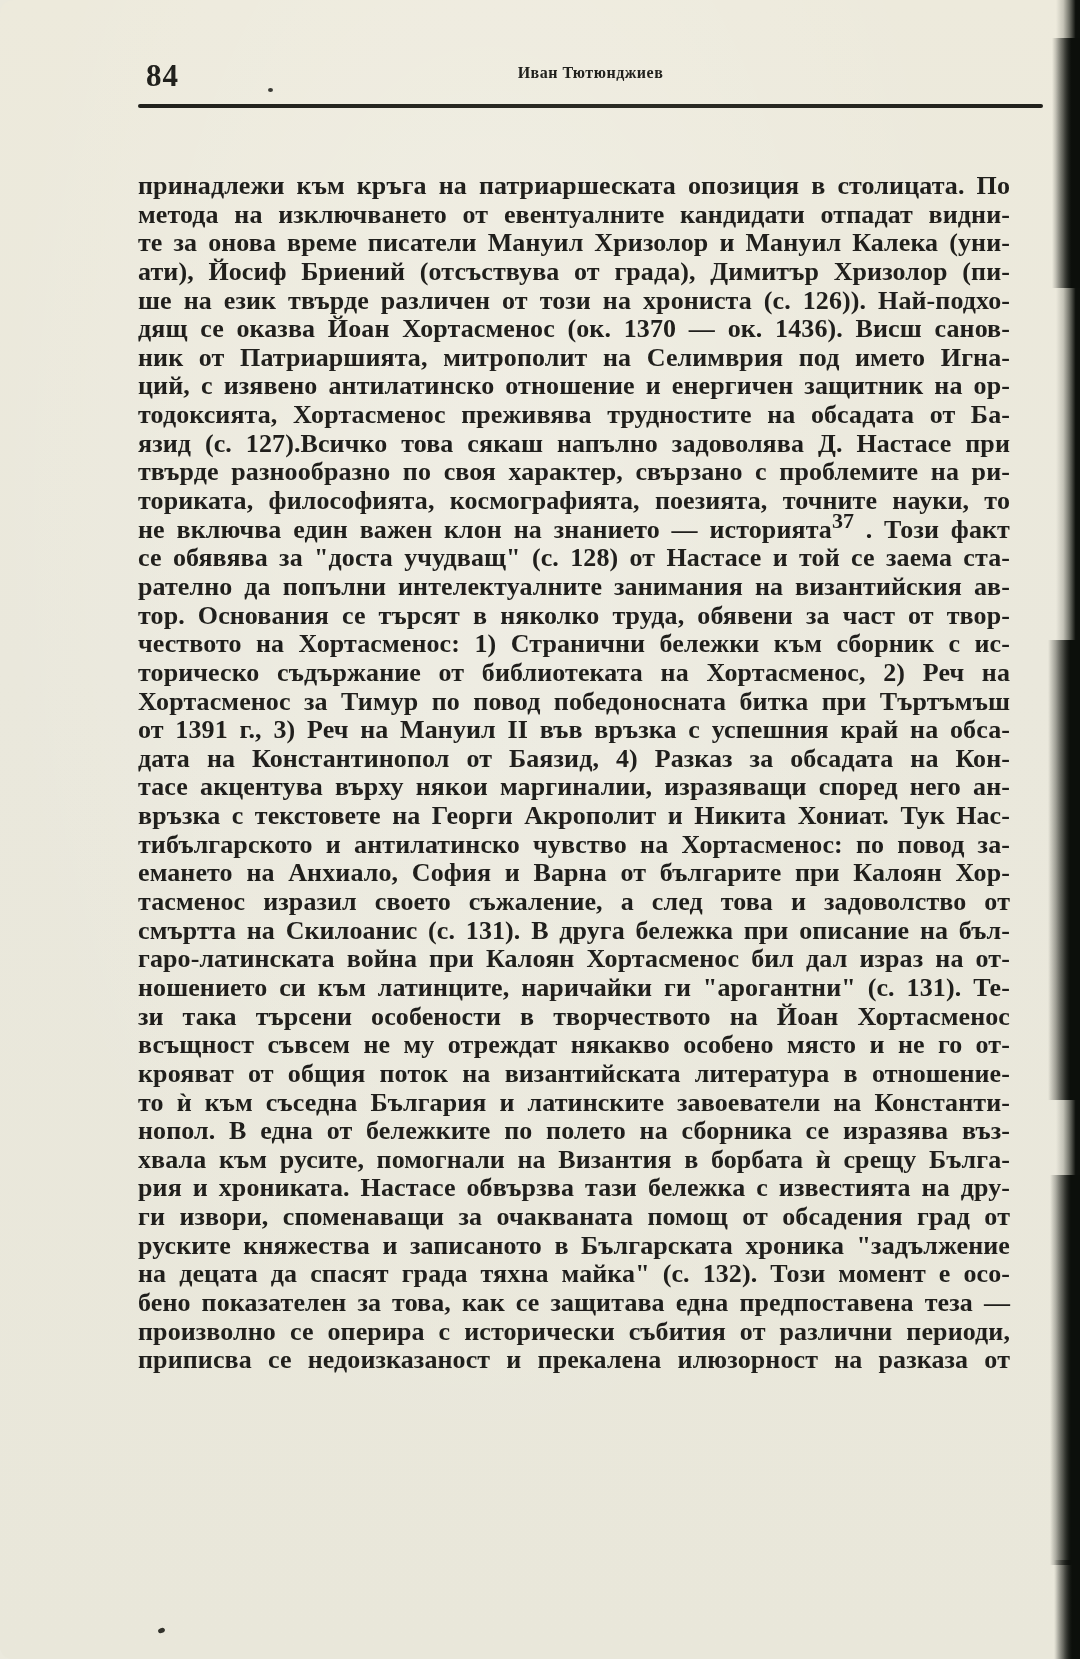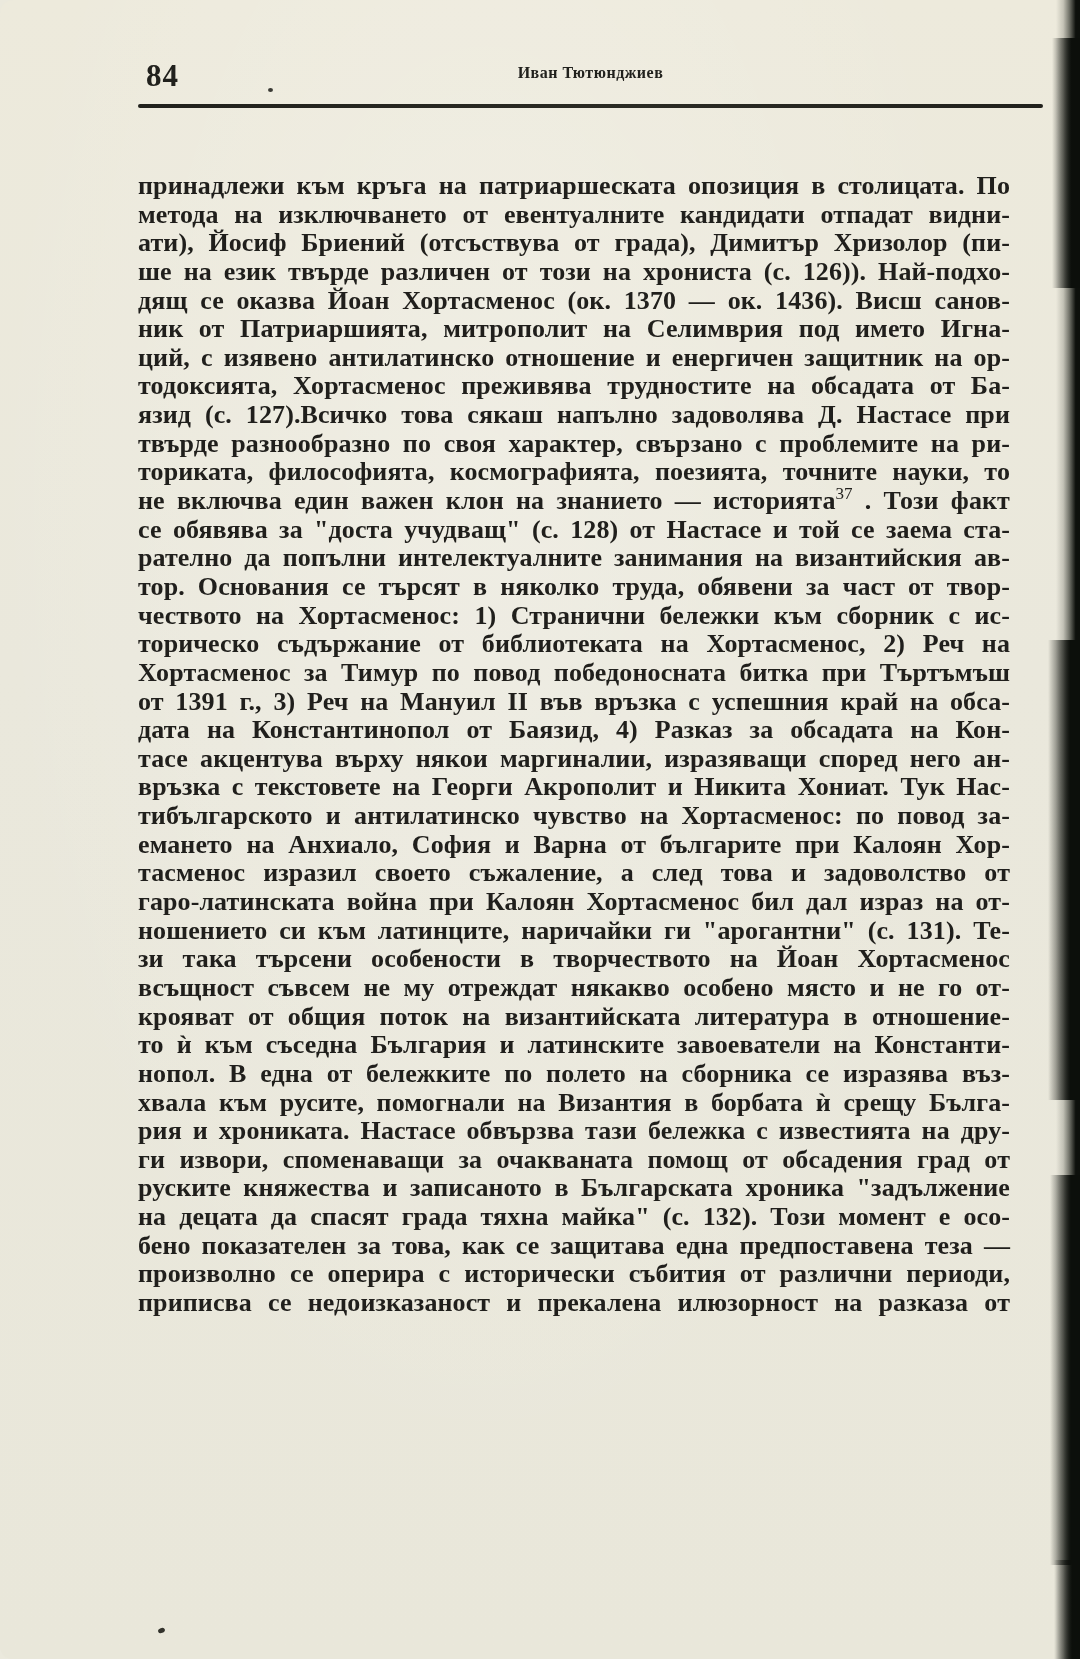--- a/index.html
+++ b/index.html
@@ -45,21 +45,21 @@
     letter-spacing:0.1px;word-spacing:1.5px;margin-top:36px;
   }
   .line{
     height:28.65px;line-height:28.65px;
     white-space:nowrap;
     text-align:justify;text-align-last:justify;
     text-justify:inter-word;
     overflow:visible;
   }
   .line sup{
-    font-size:17px;font-weight:normal;line-height:0;vertical-align:super;
+    font-size:22px;font-weight:bold;line-height:0;vertical-align:super;
     letter-spacing:0;
   }
   
   .edge-shadow{
     position:absolute;top:0;right:0;width:24px;height:1659px;
     background:linear-gradient(to right,
       rgba(16,20,14,0) 0%,
       rgba(16,20,14,0.18) 30%,
       rgba(16,20,14,0.55) 55%,
       #0d100c 82%);
@@ -82,20 +82,21 @@
     <span class="page-number">84</span>
     <span class="header-dot"></span>
     <span class="running-title">Иван Тютюнджиев</span>
   </div>
 
   <div class="header-rule"></div>
 
   <div class="body-text" id="body-text">
       <div class="line">принадлежи към кръга на патриаршеската опозиция в столицата. По</div>
       <div class="line">метода на изключването от евентуалните кандидати отпадат видни-</div>
+      <div class="line">те за онова време писатели Мануил Хризолор и Мануил Калека (уни-</div>
       <div class="line">ати), Йосиф Бриений (отсъствува от града), Димитър Хризолор (пи-</div>
       <div class="line">ше на език твърде различен от този на хрониста (с. 126)). Най-подхо-</div>
       <div class="line">дящ се оказва Йоан Хортасменос (ок. 1370 — ок. 1436). Висш санов-</div>
       <div class="line">ник от Патриаршията, митрополит на Селимврия под името Игна-</div>
       <div class="line">ций, с изявено антилатинско отношение и енергичен защитник на ор-</div>
       <div class="line">тодоксията, Хортасменос преживява трудностите на обсадата от Ба-</div>
       <div class="line">язид (с. 127).Всичко това сякаш напълно задоволява Д. Настасе при</div>
       <div class="line">твърде разнообразно по своя характер, свързано с проблемите на ри-</div>
       <div class="line">ториката, философията, космографията, поезията, точните науки, то</div>
       <div class="line"><span>не включва един важен клон на знанието — историята</span><sup>37</sup><span> . Този факт</span></div>
@@ -105,20 +106,21 @@
       <div class="line">чеството на Хортасменос: 1) Странични бележки към сборник с ис-</div>
       <div class="line">торическо съдържание от библиотеката на Хортасменос, 2) Реч на</div>
       <div class="line">Хортасменос за Тимур по повод победоносната битка при Търтъмъш</div>
       <div class="line">от 1391 г., 3) Реч на Мануил II във връзка с успешния край на обса-</div>
       <div class="line">дата на Константинопол от Баязид, 4) Разказ за обсадата на Кон-</div>
       <div class="line">тасе акцентува върху някои маргиналии, изразяващи според него ан-</div>
       <div class="line">връзка с текстовете на Георги Акрополит и Никита Хониат. Тук Нас-</div>
       <div class="line">тибългарското и антилатинско чувство на Хортасменос: по повод за-</div>
       <div class="line">емането на Анхиало, София и Варна от българите при Калоян Хор-</div>
       <div class="line">тасменос изразил своето съжаление, а след това и задоволство от</div>
+      <div class="line">смъртта на Скилоанис (с. 131). В друга бележка при описание на бъл-</div>
       <div class="line">гаро-латинската война при Калоян Хортасменос бил дал израз на от-</div>
       <div class="line">ношението си към латинците, наричайки ги "арогантни" (с. 131). Те-</div>
       <div class="line">зи така търсени особености в творчеството на Йоан Хортасменос</div>
       <div class="line">всъщност съвсем не му отреждат някакво особено място и не го от-</div>
       <div class="line">крояват от общия поток на византийската литература в отношение-</div>
       <div class="line">то ѝ към съседна България и латинските завоеватели на Константи-</div>
       <div class="line">нопол. В една от бележките по полето на сборника се изразява въз-</div>
       <div class="line">хвала към русите, помогнали на Византия в борбата ѝ срещу Бълга-</div>
       <div class="line">рия и хрониката. Настасе обвързва тази бележка с известията на дру-</div>
       <div class="line">ги извори, споменаващи за очакваната помощ от обсадения град от</div>

